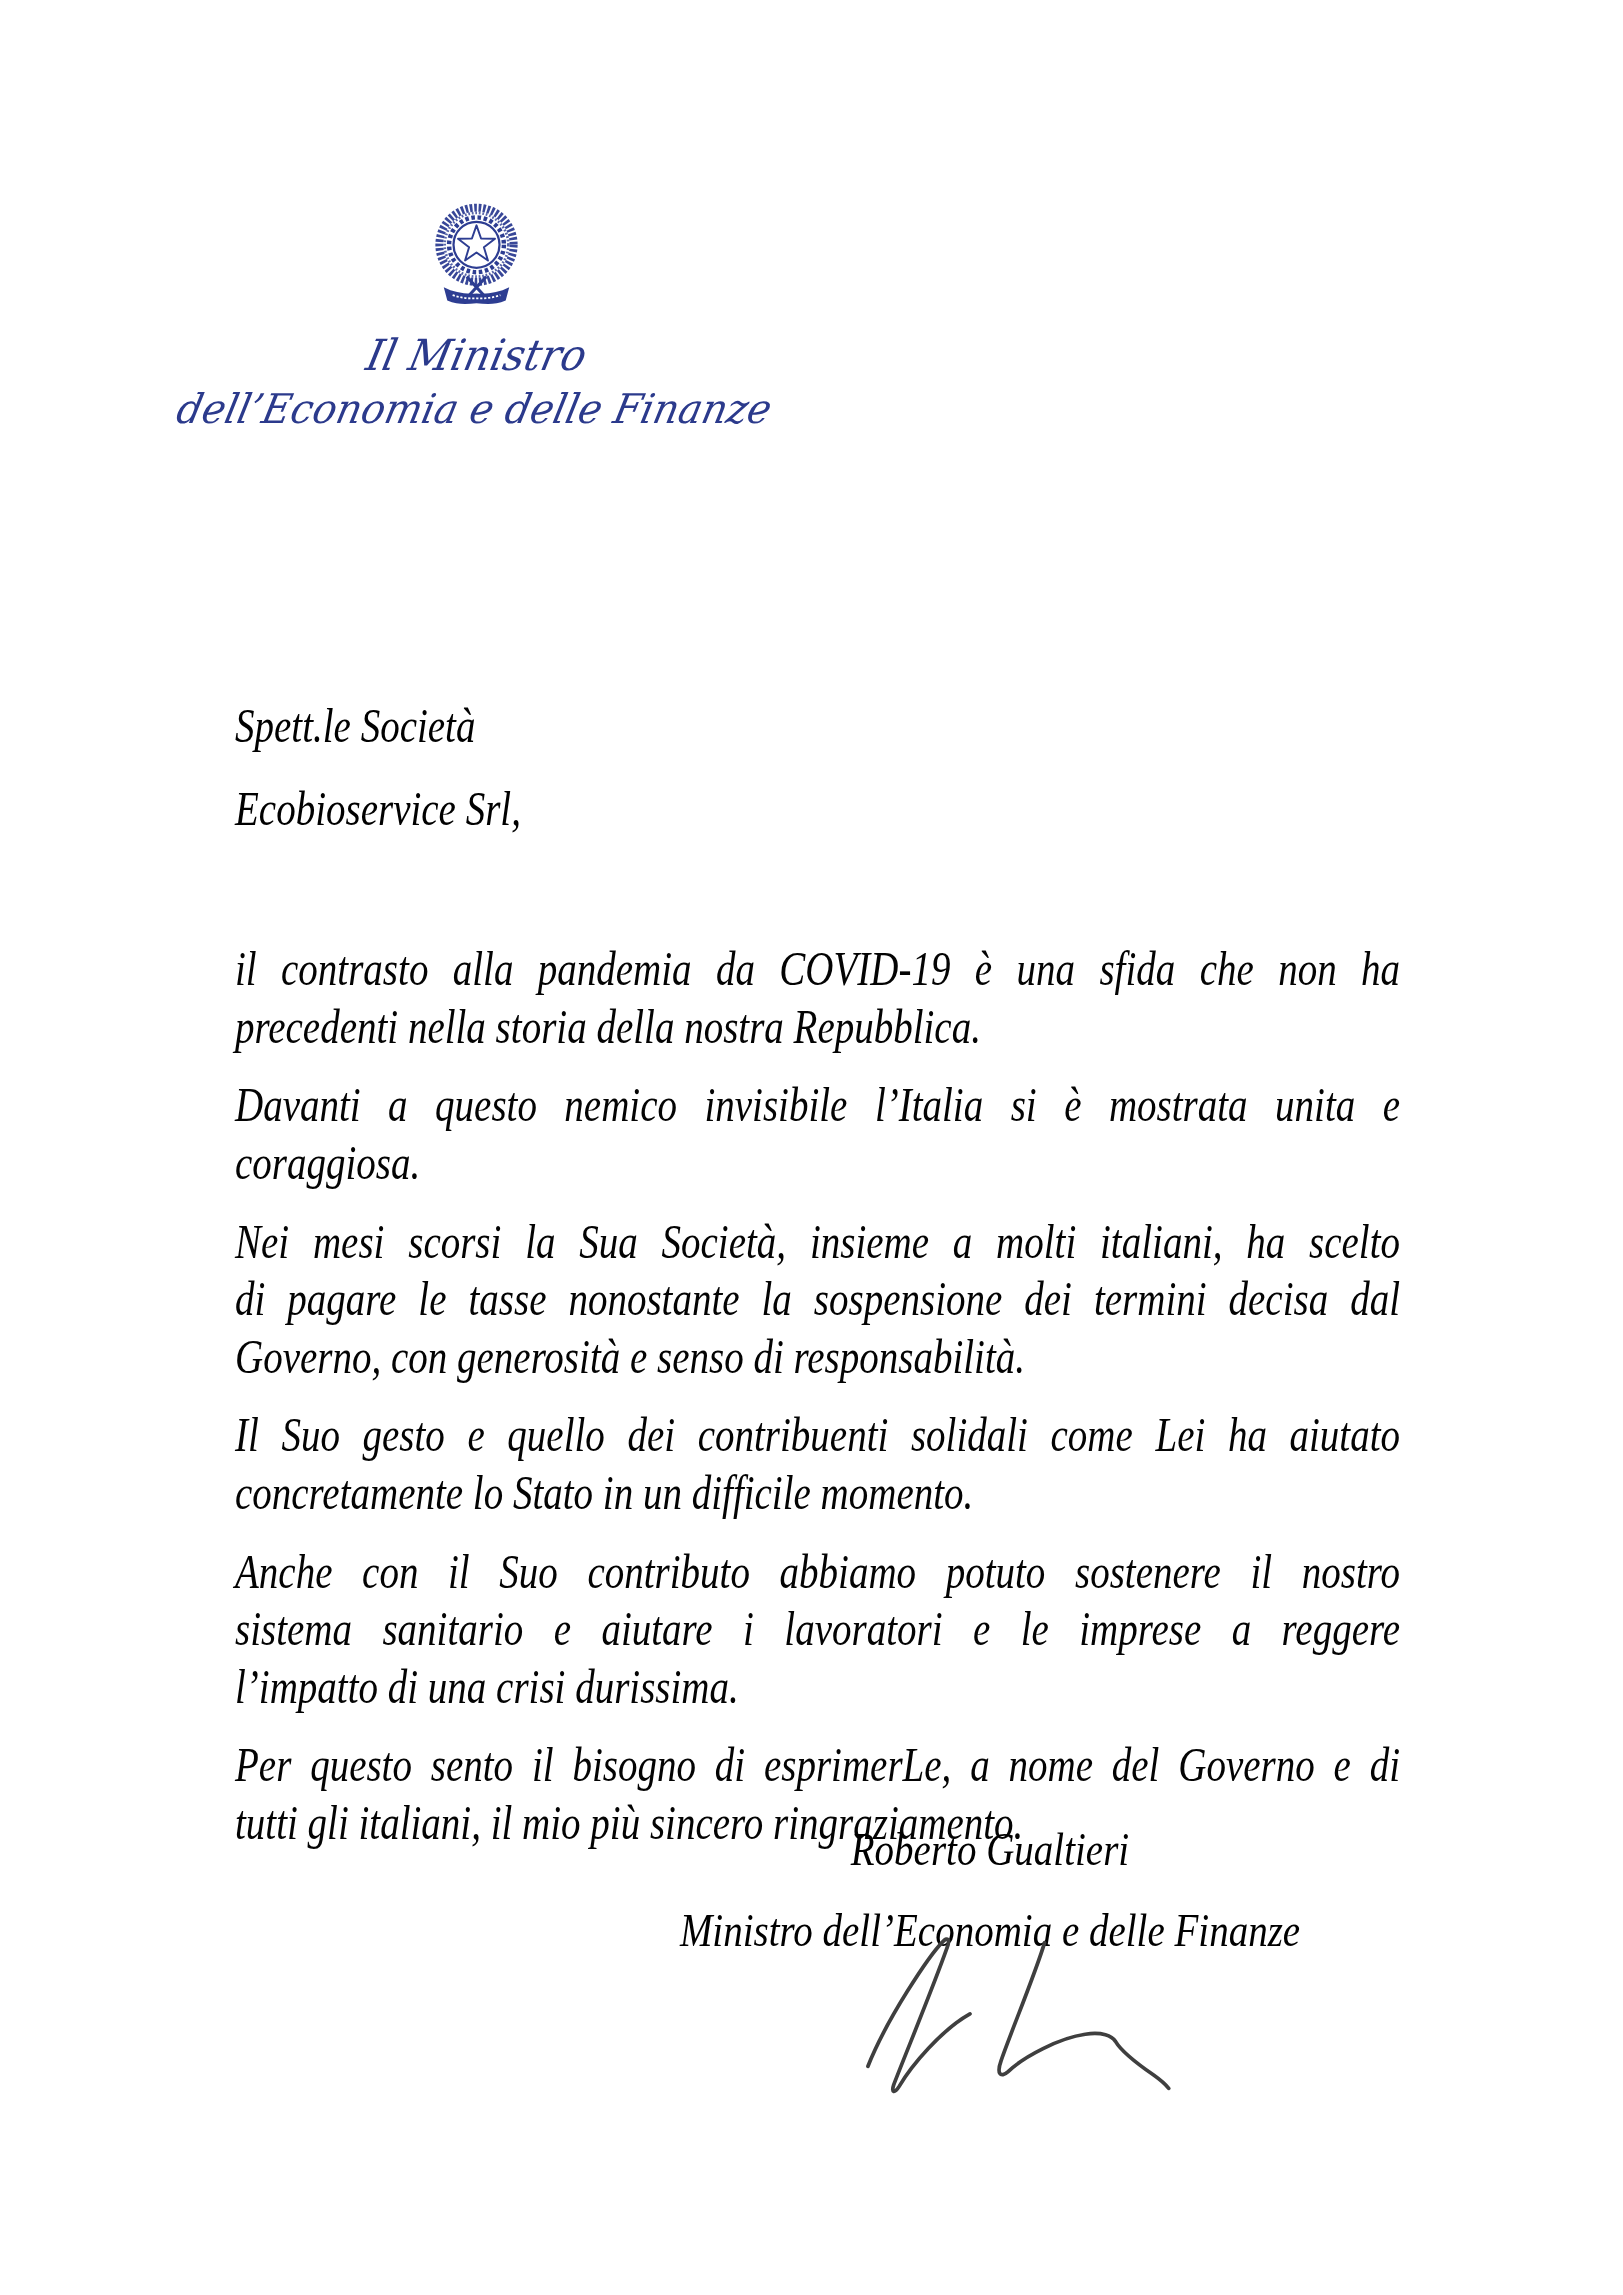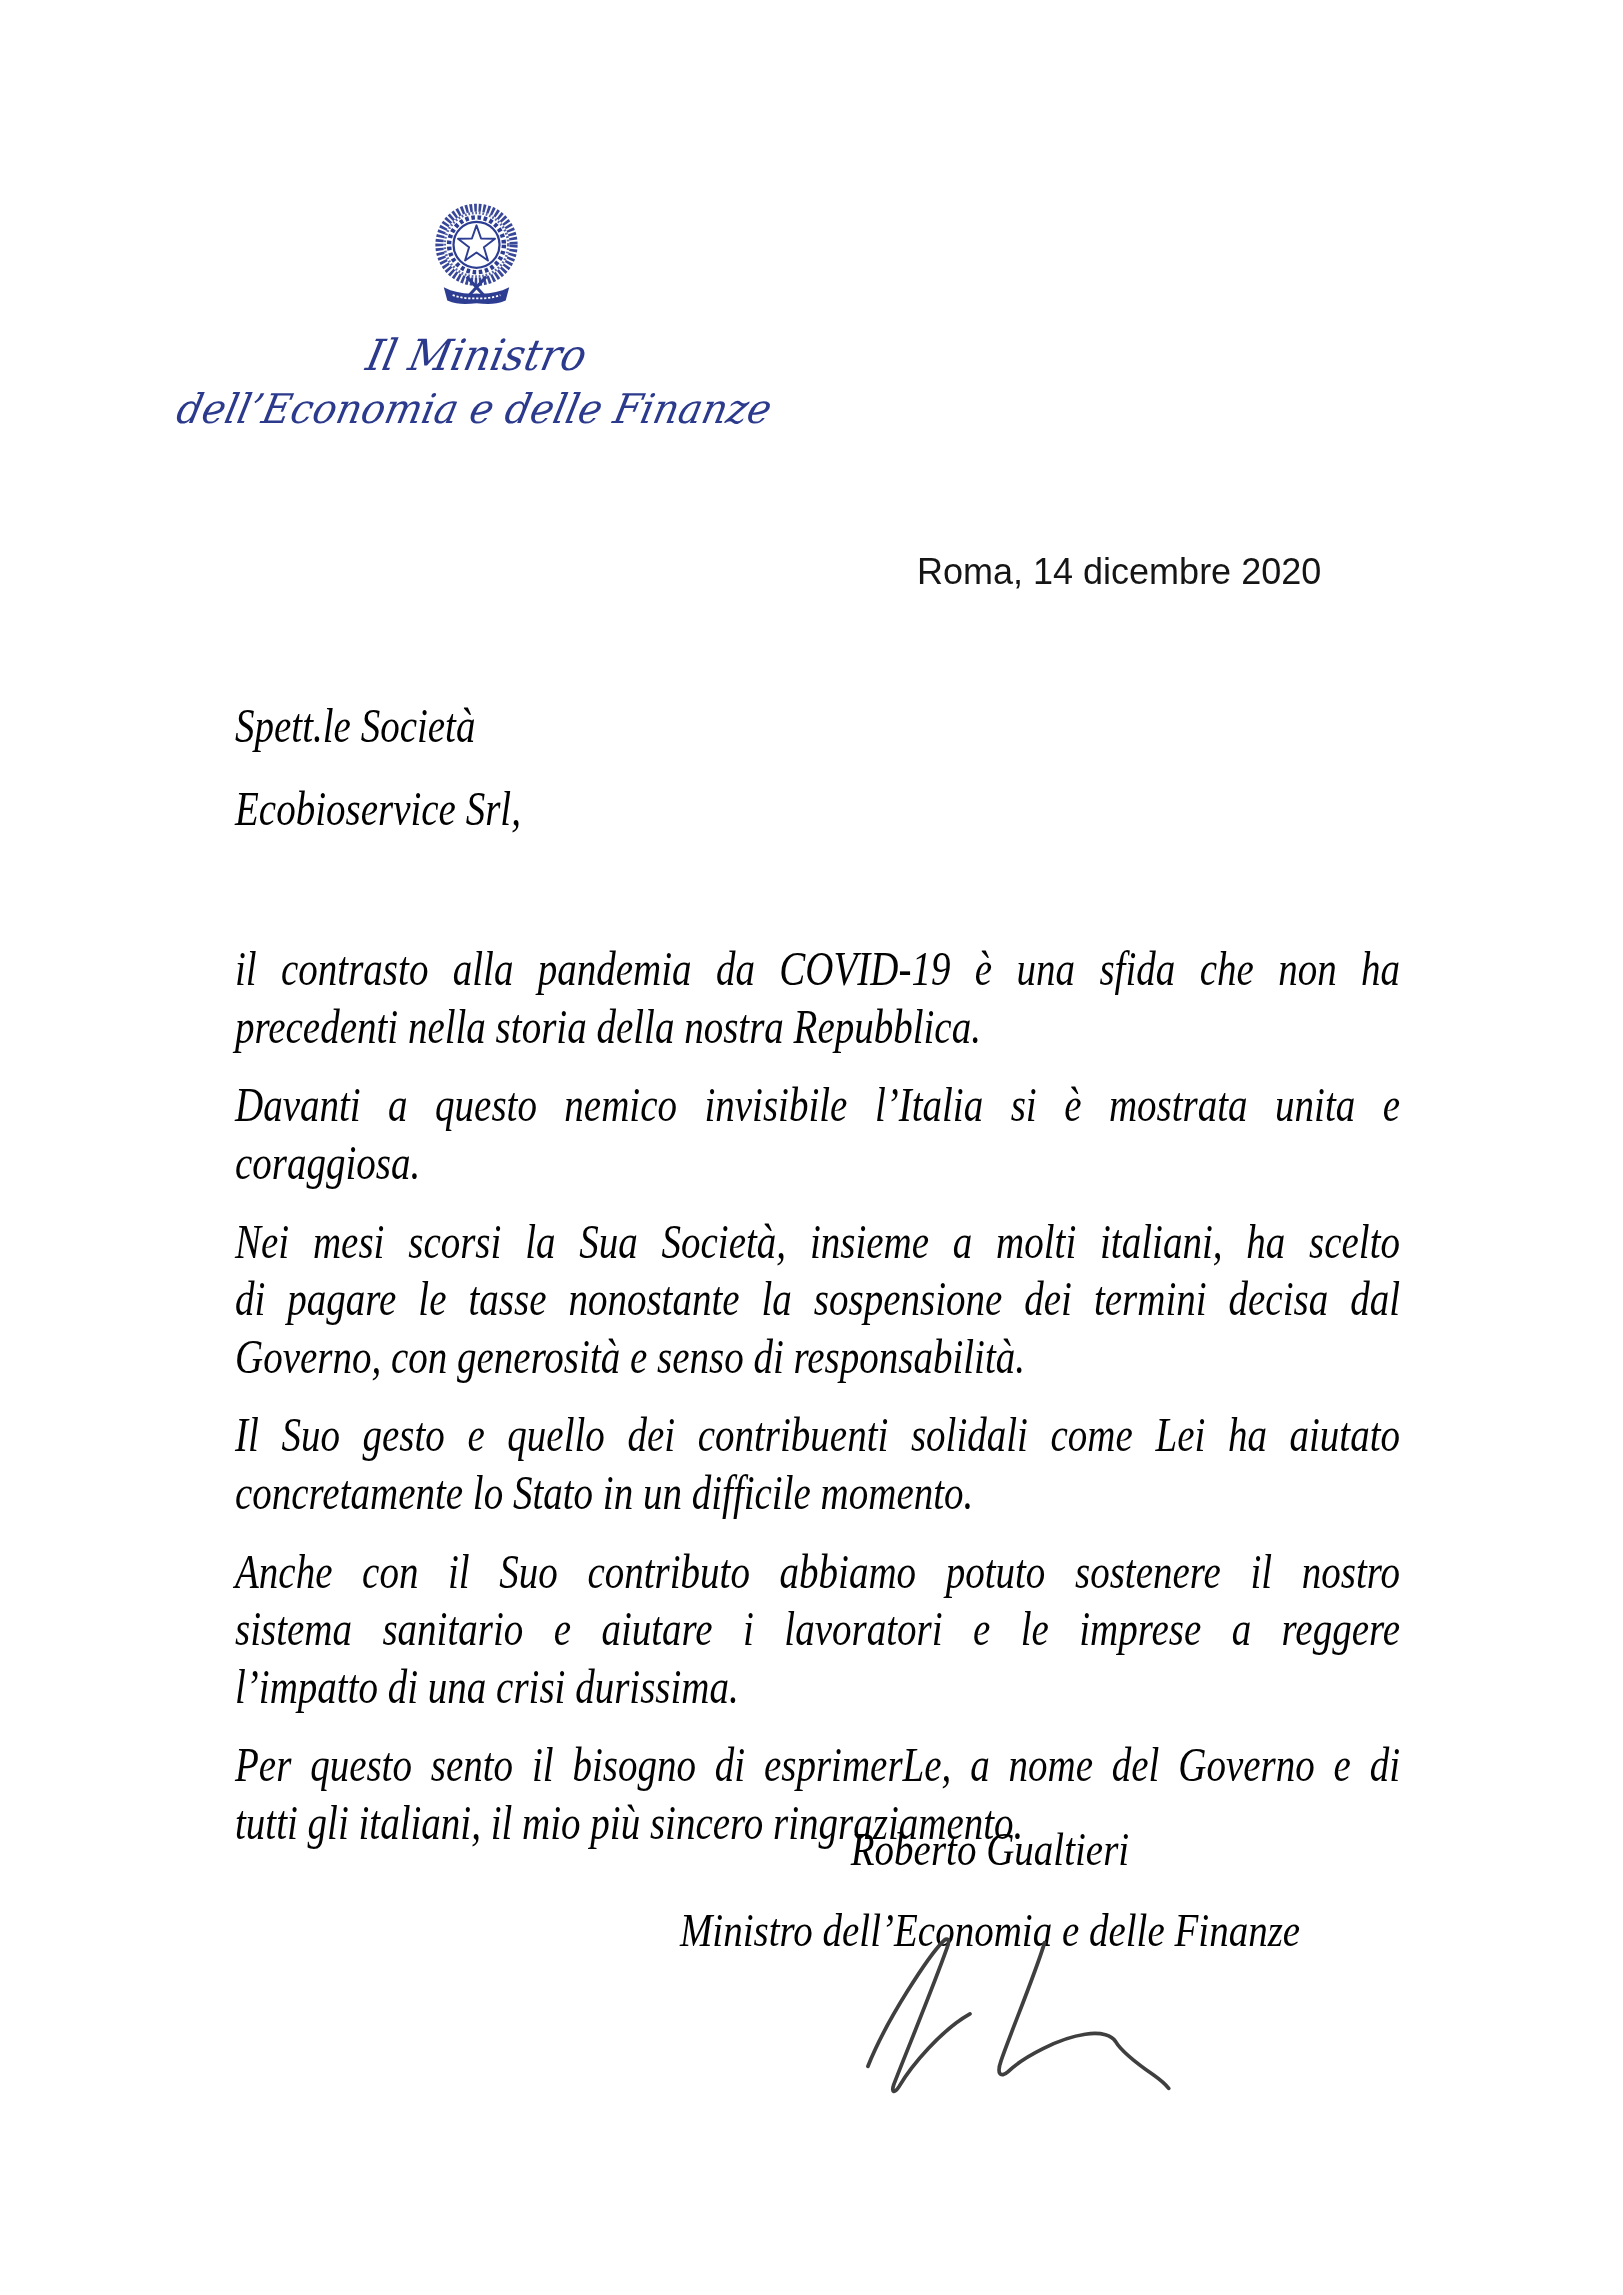--- a/index.html
+++ b/index.html
@@ -74,21 +74,20 @@
       <path d="M40,90 L60,112 M62,90 L42,112" stroke-width="3.4"></path>
 
       <path d="M14,102 C26,108 38,110 51,109 C64,110 76,108 88,102 L84,117 C72,122 62,121 51,120 C40,121 30,122 18,117 Z" fill="currentColor" stroke="none"></path>
       <path d="M24,111 C33,114 42,115 51,114.5 C60,115 69,114 78,111" stroke="#ffffff" stroke-width="2" stroke-dasharray="2.5 2"></path>
     </g>
   </svg>
 
   <div class="script script1" style="color: rgb(43, 58, 140);">Il Ministro</div>
   <div class="script script2" style="color: rgb(43, 58, 140);">dell’Economia e delle Finanze</div>
 
-  <div class="date">Roma, 14 dicembre 2020</div>
 
   <div class="addr addr1">Spett.le Società</div>
   <div class="addr addr2">Ecobioservice Srl,</div>
 
   <div class="body">
       <div class="para">
         <div class="line fill">il contrasto alla pandemia da COVID-19 è una sfida che non ha</div>
         <div class="line">precedenti nella storia della nostra Repubblica.</div>
       </div>
       <div class="para">

